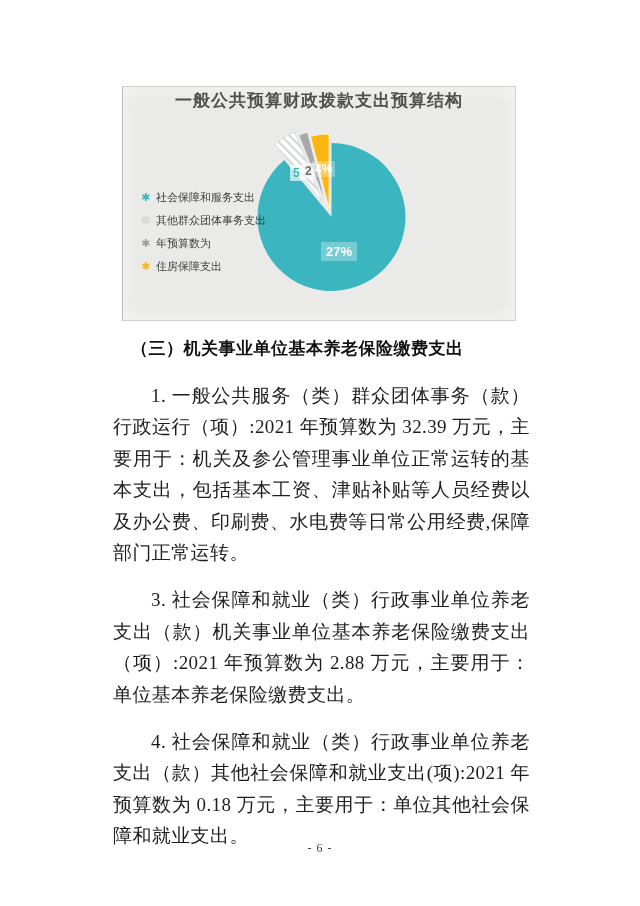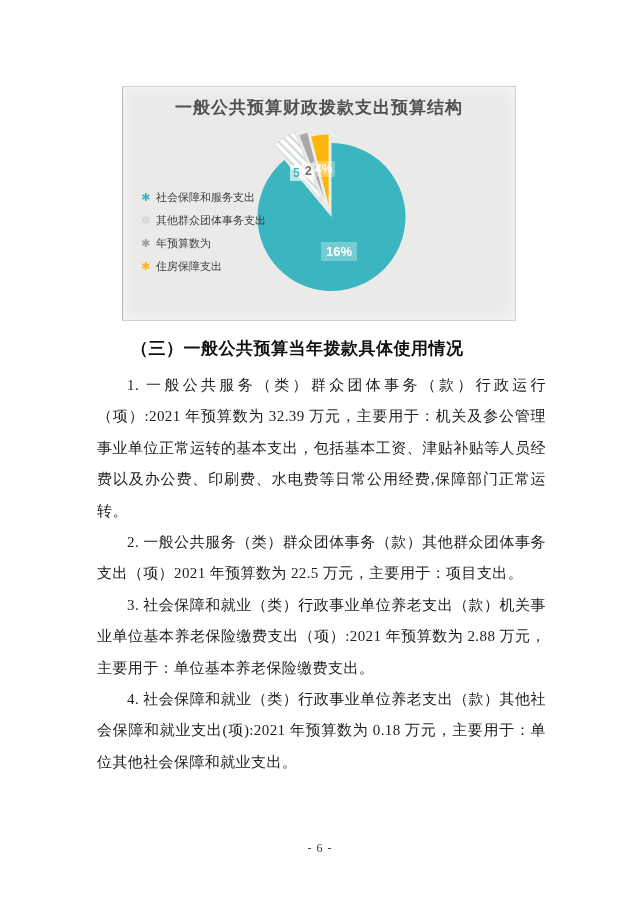--- a/index.html
+++ b/index.html
@@ -17,21 +17,21 @@
     position:absolute;left:122px;top:86px;
     width:394px;height:235px;
     box-sizing:border-box;
     background:#eaebe8;
     border:1px solid #cfd1ce;
     border-left-color:#b9bbb8;
     box-shadow:inset 0 0 18px rgba(255,255,255,.6);
     font-family:"Liberation Sans","DejaVu Sans",sans-serif;
   }
   .chart-title{
-    margin-top:9px;
+    margin-top:2px;
     text-align:center;
     font-size:17px;font-weight:bold;
     letter-spacing:1px;
     color:#4f4f4f;
   }
   .pie-svg{position:absolute;left:0;top:0;}
 
   .pie-label{
     position:absolute;
     font-weight:bold;
@@ -90,22 +90,22 @@
   }
   .doc h2{
     margin:0 0 6px 0;
     font-size:17px;font-weight:bold;
     line-height:31px;
     text-indent:2em;
     letter-spacing:.5px;
     color:#111;
   }
   .doc p{
-    margin:0;
-    font-size:15px;
+    margin:16px;
+    font-size:19px;
     line-height:31.4px;
     text-indent:2em;
     text-align:justify;
     letter-spacing:.4px;
     color:#1d1d1d;
   }
 
   .page-number{
     position:absolute;left:0;top:841px;width:100%;
     text-align:center;
@@ -139,21 +139,21 @@
 
       <g transform="translate(-4,-11)">
         <path d="M207,128 L179.8,59.2 A74,74 0 0 1 188.6,56.3 Z" fill="#A9A9A9" stroke="#ffffff" stroke-width="0.6"></path>
       </g>
 
       <g transform="translate(-1,-7)">
         <path d="M207,128 L188.6,56.3 A74,74 0 0 1 207,54 Z" fill="#FBB70F" stroke="#ffffff" stroke-width="0.6"></path>
       </g>
     </svg>
 
-    <span class="pie-label label-89">16%</span>
+    <span class="pie-label label-89">27%</span>
     <span class="pie-label label-5">5</span>
     <span class="pie-label label-2">2</span>
     <span class="pie-label label-4">4%</span>
 
     <ul class="legend">
       <li>
         <span class="mk mk0">✱</span>
         <span>社会保障和服务支出</span>
       </li>
       <li>
@@ -165,21 +165,20 @@
         <span>年预算数为</span>
       </li>
       <li>
         <span class="mk mk3">✱</span>
         <span>住房保障支出</span>
       </li>
     </ul>
   </div>
 
   <div class="doc">
-    <h2>（三）一般公共预算当年拨款具体使用情况</h2>
+    <h2>（三）机关事业单位基本养老保险缴费支出</h2>
     <p>1. 一般公共服务（类）群众团体事务（款）行政运行（项）:2021 年预算数为 32.39 万元，主要用于：机关及参公管理事业单位正常运转的基本支出，包括基本工资、津贴补贴等人员经费以及办公费、印刷费、水电费等日常公用经费,保障部门正常运转。</p>
-    <p>2. 一般公共服务（类）群众团体事务（款）其他群众团体事务支出（项）2021 年预算数为 22.5 万元，主要用于：项目支出。</p>
     <p>3. 社会保障和就业（类）行政事业单位养老支出（款）机关事业单位基本养老保险缴费支出（项）:2021 年预算数为 2.88 万元，主要用于：单位基本养老保险缴费支出。</p>
     <p>4. 社会保障和就业（类）行政事业单位养老支出（款）其他社会保障和就业支出(项):2021 年预算数为 0.18 万元，主要用于：单位其他社会保障和就业支出。</p>
   </div>
 
   <div class="page-number">- 6 -</div>
 </div>
 
 </body></html>

